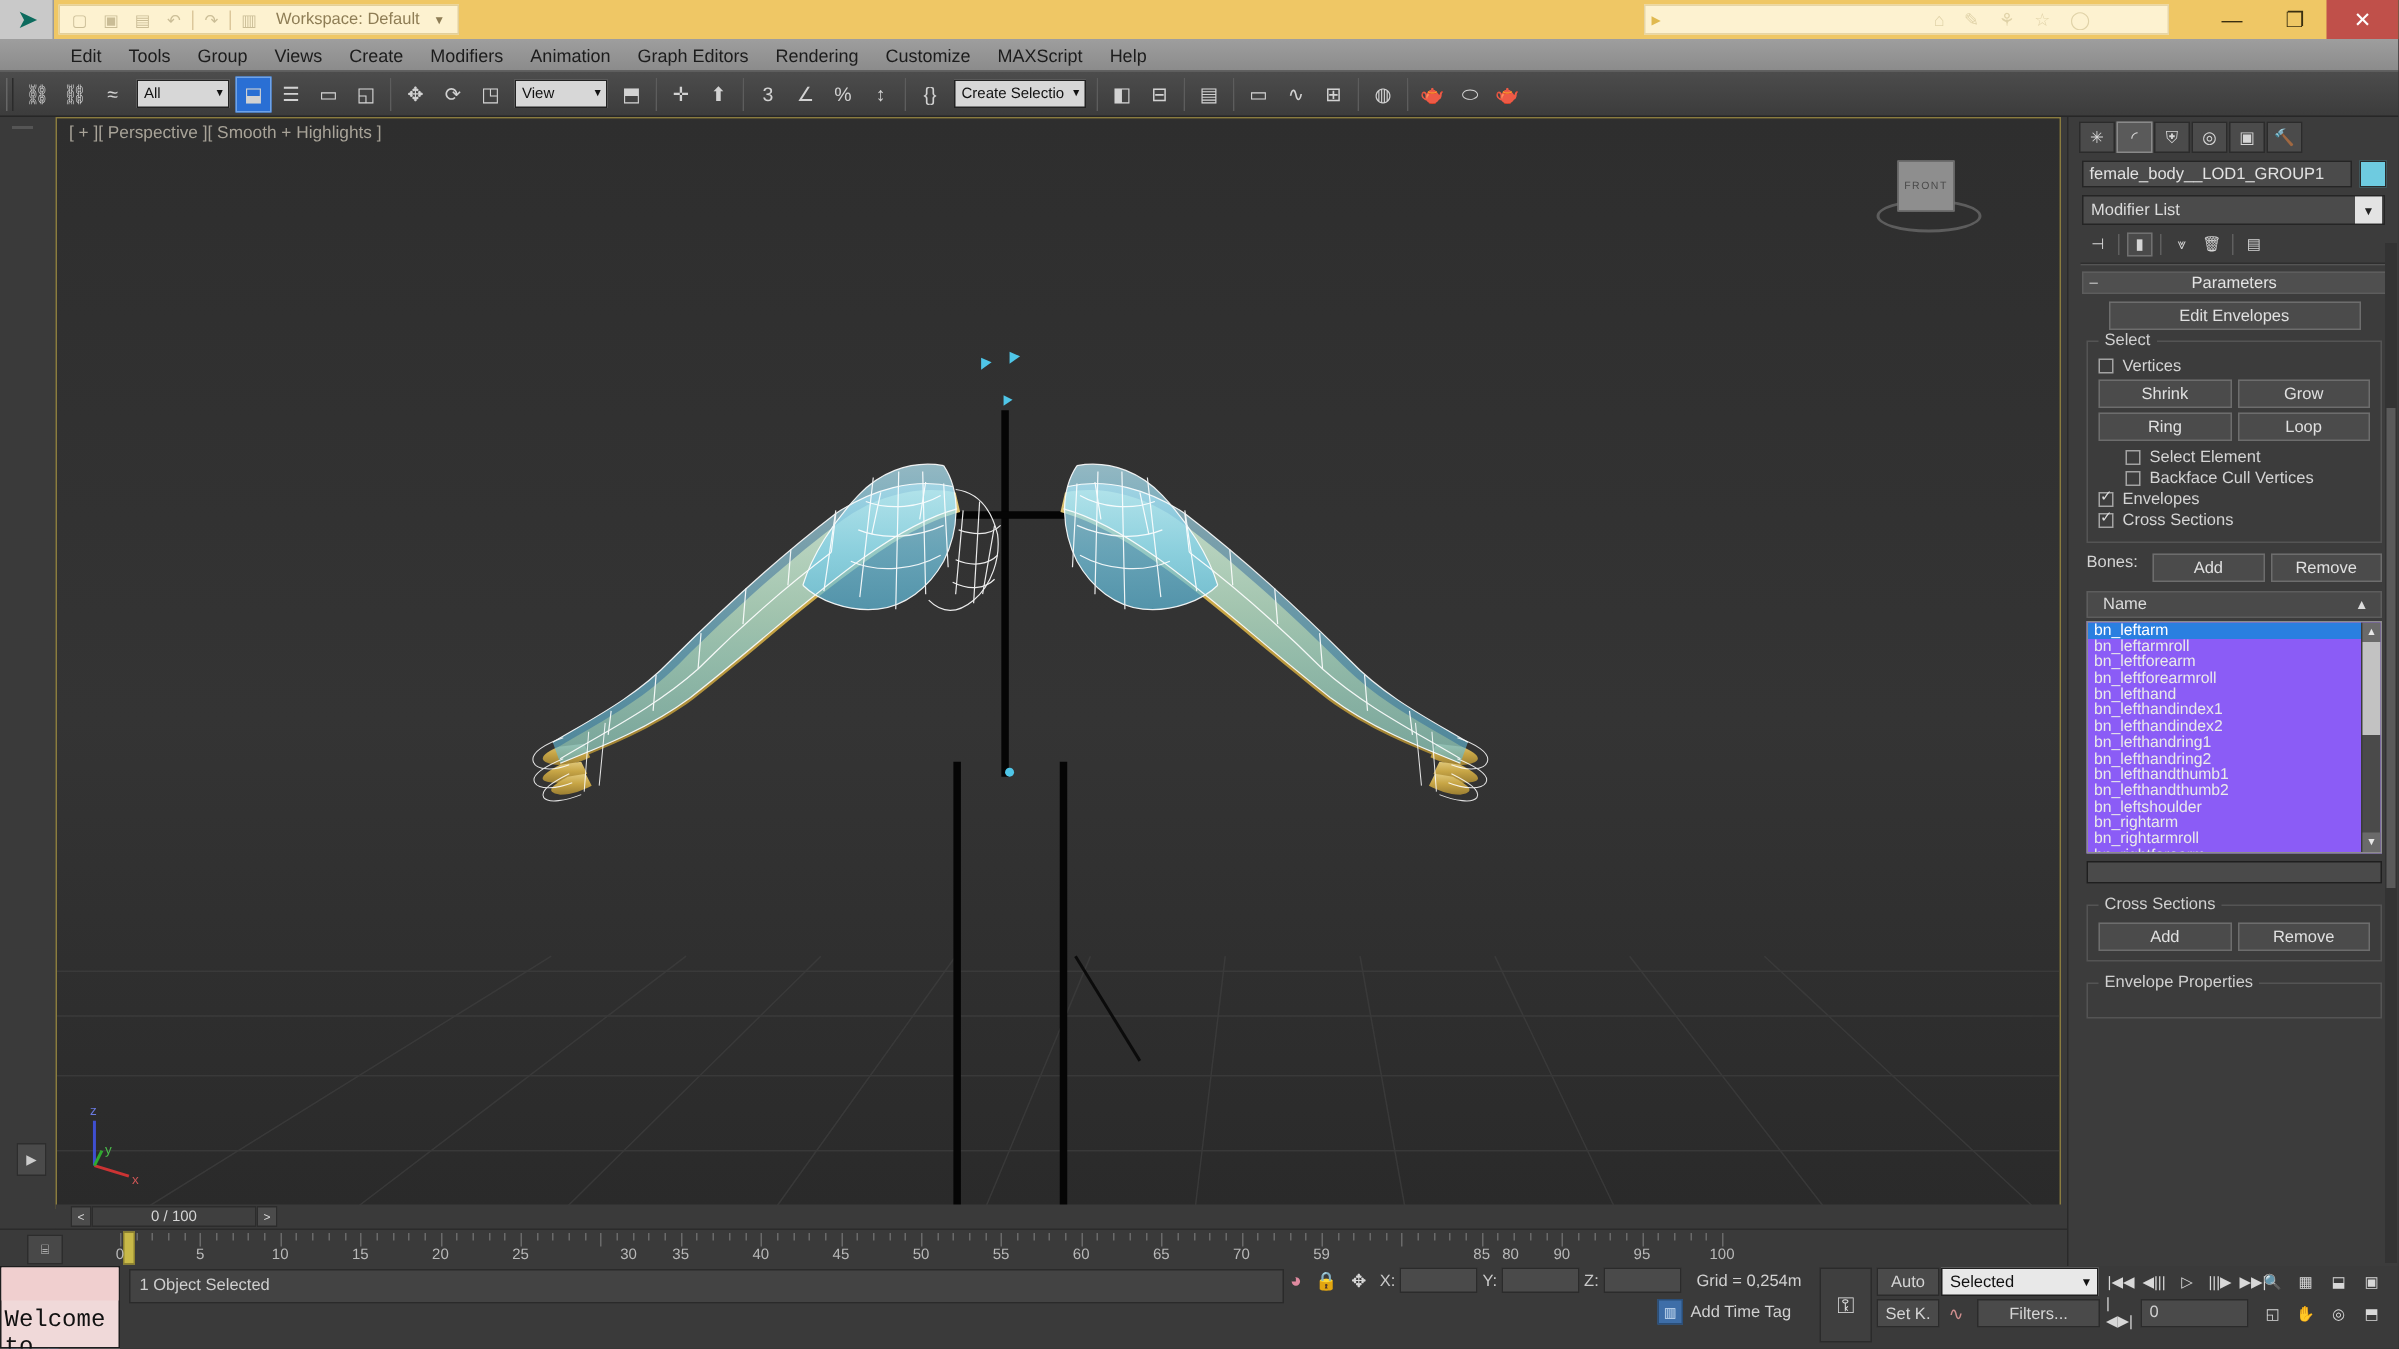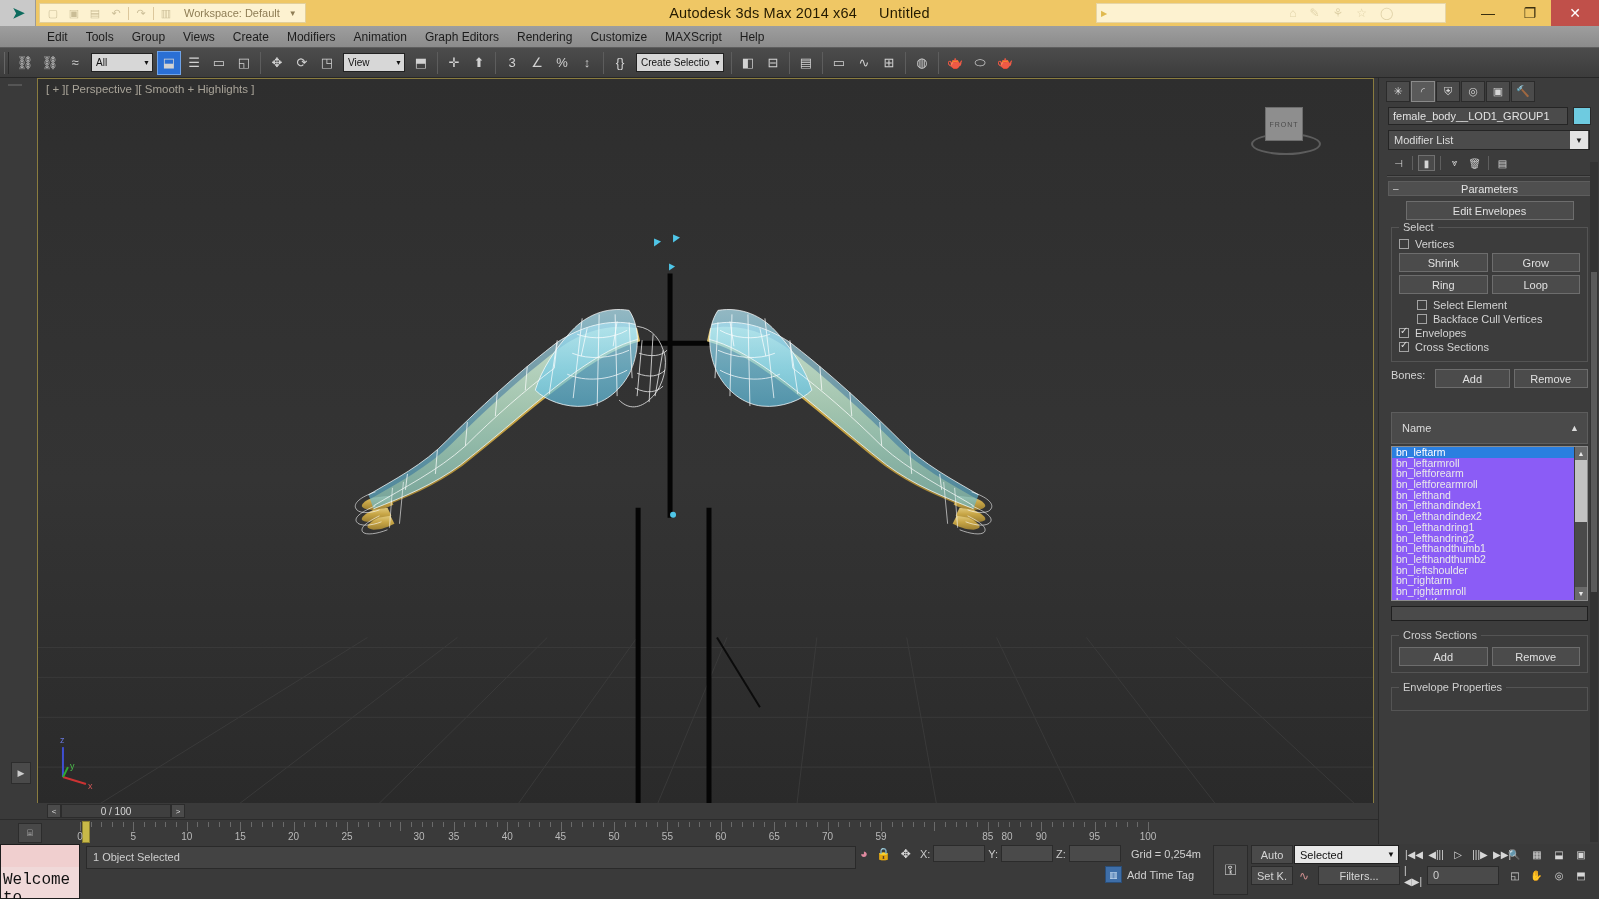--- a/index.html
+++ b/index.html
@@ -288,21 +288,21 @@
   .chk { width: 10px; height: 10px; background: #3d3d3d; border: 1px solid #a3a3a3; position: relative; }
   .chk.on::after { content: "✓"; position: absolute; left: 0px; top: -4px; font-size: 10px; color: #dedede; }
   .btnrow { display: flex; gap: 4px; margin-top: 3px; }
   .half-btn {
     flex: 1; height: 19px; background: #4b4b4b; border: 1px solid #6d6d6d;
     display: flex; align-items: center; justify-content: center; font-size: 11px; color: #e0e0e0;
   }
   .bonesrow { display: flex; align-items: flex-start; gap: 4px; margin-top: 7px; padding: 0 3px; }
   .bones-lab { font-size: 11px; color: #d4d4d4; width: 40px; }
   .listhdr {
-    margin: 24px 3px 0 3px; height: 32px; background: #4a4a4a; border: 1px solid #5d5d5d;
+    margin: 6px 3px 0 3px; height: 18px; background: #4a4a4a; border: 1px solid #5d5d5d;
     display: flex; align-items: center; justify-content: space-between; padding: 0 8px 0 10px;
     font-size: 11px; color: #dcdcdc;
   }
   .bonelist {
     margin: 2px 3px 0 3px; height: 155px; background: #8b5cf6; border: 1px solid #8d8d8d;
     position: relative; overflow: hidden; display: flex;
   }
   .bonelist ul { list-style: none; flex: 1; }
   .bonelist li { font-size: 10.5px; color: #eaeaea; padding: 0 0 0 4px; height: 10.7px; line-height: 10.7px; white-space: nowrap;}
   .bonelist li.sel { background: #2a7fe0; color: #fff; }
@@ -333,23 +333,20 @@
       <div class="qat-btn">▢</div>
       <div class="qat-btn">▣</div>
       <div class="qat-btn">▤</div>
       <div class="qat-btn">↶</div>
       <div class="qat-sep"></div>
       <div class="qat-btn">↷</div>
       <div class="qat-sep"></div>
       <div class="qat-btn">▥</div>
       <div class="ws-label">Workspace: Default</div>
       <div class="ws-caret">▼</div>
-    </div>
-    <div class="title-text">
-      <span>Autodesk 3ds Max  2014 x64</span><span class="title-untitled">Untitled</span>
     </div>
     <div class="qat-right">
       <span class="qat-r-arrow">▶</span>
       <span class="qat-r-icons">
         <span>⌂</span>
         <span>✎</span>
         <span>⚘</span>
         <span>☆</span>
         <span>◯</span>
       </span>

